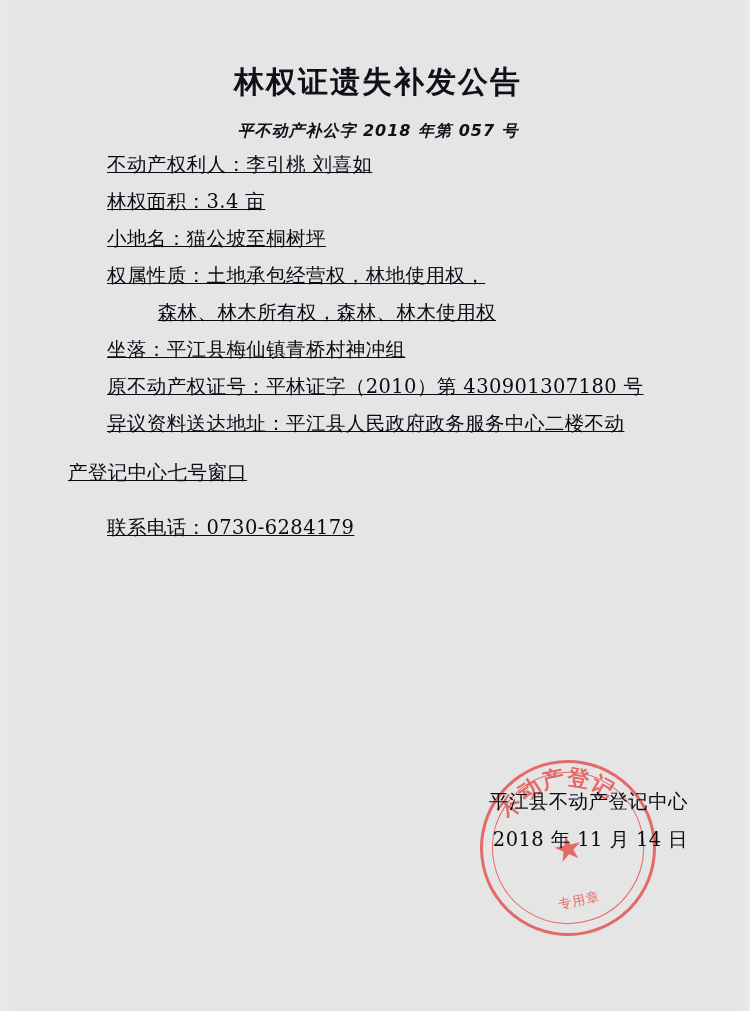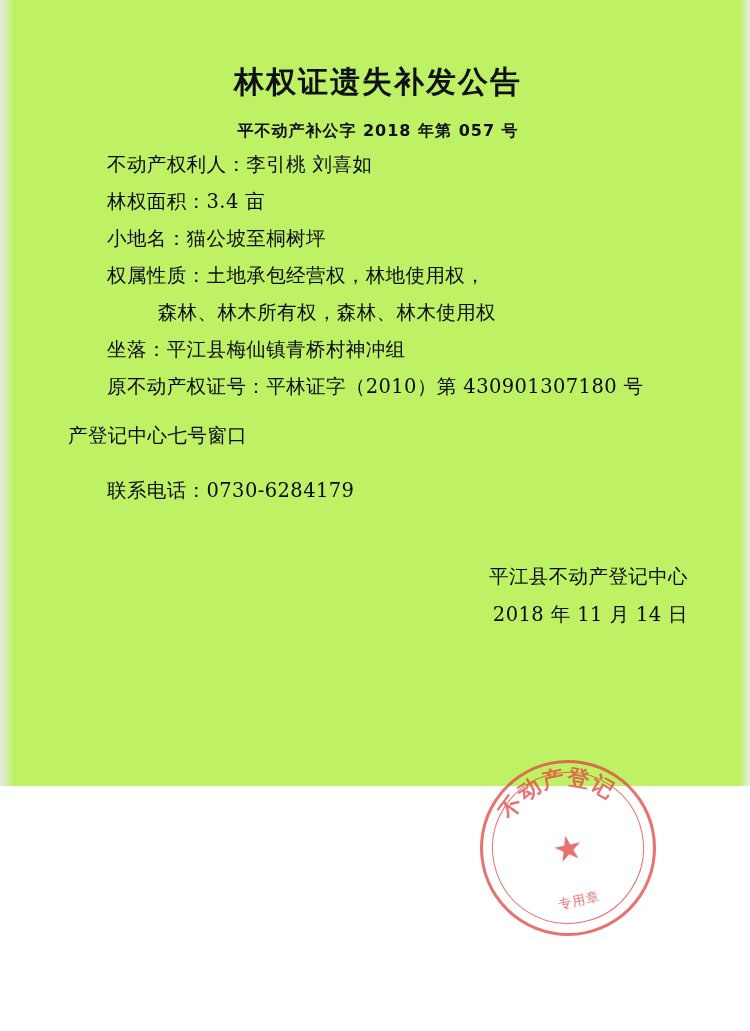--- a/index.html
+++ b/index.html
@@ -11,22 +11,22 @@
     height: 1031px;
     background: #ffffff;
     font-family: "DejaVu Serif", "Liberation Serif", serif;
     color: #0a0a14;
     position: relative;
     overflow: hidden;
   }
   .page {
     position: relative;
     width: 750px;
-    height: 786px;
-    background: #bef264;
+    height: 1011px;
+    background: #e5e5e5;
   }
   
   .page::before {
     content: "";
     position: absolute;
     left: 0; top: 0; bottom: 0;
     width: 14px;
     background: linear-gradient(to right, #e8e8e8, rgba(255,255,255,0));
     pointer-events: none;
   }
@@ -54,39 +54,41 @@
     color: #10101a;
   }
   .subtitle {
     text-align: center;
     font-family: "DejaVu Sans", "Liberation Sans", sans-serif;
     font-weight: bold;
     font-size: 16px;
     letter-spacing: 1px;
     margin-top: 18px;
     color: #10101a;
+    font-style: italic;
   }
   .body-block {
     margin-top: 30px;
     font-size: 19.5px;
     line-height: 37px;
     text-align: justify;
     letter-spacing: 0.4px;
   }
   .para {
     text-indent: 2em;
   }
   .field-list {
     margin-top: 4px;
     font-size: 19.5px;
     line-height: 37px;
     letter-spacing: 0.4px;
   }
   .field {
     text-indent: 2em;
+    text-decoration: underline;
   }
   .field.cont {
     text-indent: 4.6em;
   }
   .field.wrap {
     text-indent: 2em;
     margin-top: 12px;
   }
   .field.gap {
     margin-top: 18px;
@@ -169,20 +171,21 @@
 
 
     <div class="field-list">
       <div class="field">不动产权利人：李引桃 刘喜如</div>
       <div class="field">林权面积：3.4 亩</div>
       <div class="field">小地名：猫公坡至桐树坪</div>
       <div class="field">权属性质：土地承包经营权，林地使用权，</div>
       <div class="field cont">森林、林木所有权，森林、林木使用权</div>
       <div class="field">坐落：平江县梅仙镇青桥村神冲组</div>
       <div class="field">原不动产权证号：平林证字（2010）第 430901307180 号</div>
+      <div class="field">异议资料送达地址：平江县人民政府政务服务中心二楼不动</div>
       <div class="field wrap" style="text-indent:0">产登记中心七号窗口</div>
       <div class="field gap">联系电话：0730-6284179</div>
     </div>
 
   </div>
 
   <div class="seal">
     <div class="seal-inner"></div>
     <svg width="170" height="170" viewBox="0 0 170 170">
       <defs>

